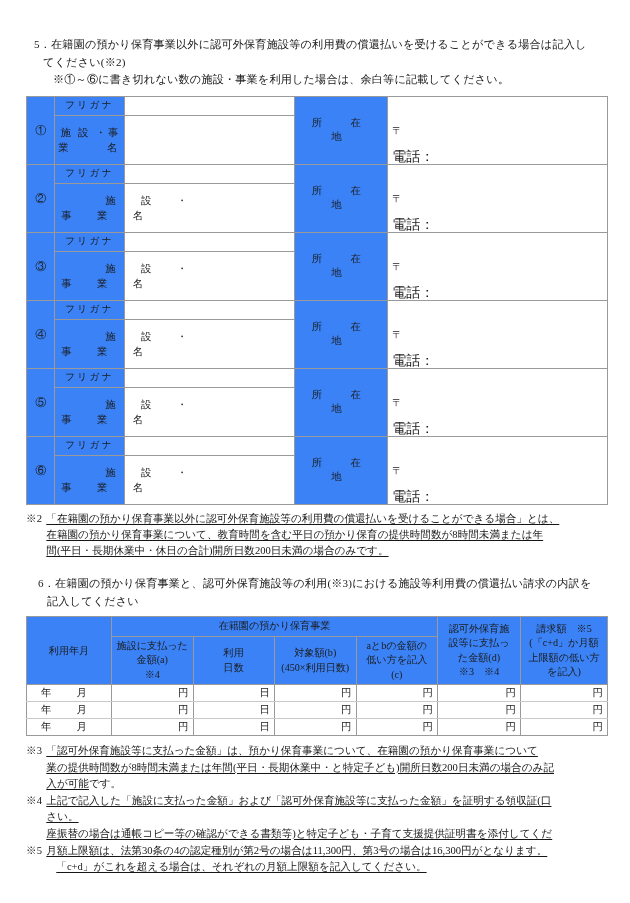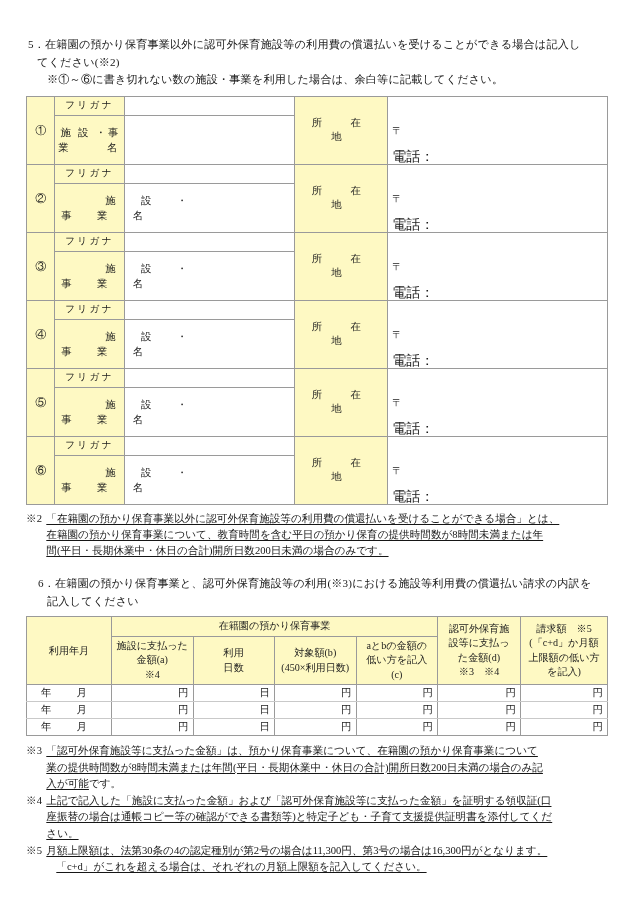--- a/index.html
+++ b/index.html
@@ -30,38 +30,38 @@
     line-height: 17.5px;
     letter-spacing: .2px;
   }
   .sec-head .ln {
     display: block;
     white-space: nowrap;
   }
   .sec-head .ln.i1 { text-indent: 9px; }
   .sec-head .ln.i2 { text-indent: 19px; }
 
-  #sec5-head { margin: 0 0 7px 2px; }
+  #sec5-head { margin: 0 0 7px 8px; }
   #sec6-head { margin: 16px 0 6px 12px; }
 
   
   table.grid {
     border-collapse: collapse;
     table-layout: fixed;
     width: 582px;
     font-size: 10.5px;
     color: #1b1b1b;
   }
   table.grid td, table.grid th {
     border: 1px solid #9a9a9a;
     padding: 0;
     font-weight: normal;
     vertical-align: middle;
   }
-  .shade { background: #fef9c3; }
+  .shade { background: #3b82f6; }
 
   
   #facility-table { width: 582px; }
   #facility-table td { height: 18px; }
 
   td.num-cell {
     width: 25px;
     text-align: center;
     font-size: 11px;
   }
@@ -398,31 +398,31 @@
         <td class="data">円</td>
         <td class="data">円</td>
       </tr>
     </tbody>
   </table>
 
   <div class="note" id="note3">
     <span class="marker">※3</span>
     <span class="body">
       <span class="ln u">「認可外保育施設等に支払った金額」は、預かり保育事業について、在籍園の預かり保育事業について</span>
-      <span class="ln u">業の提供時間数が8時間未満または年間(平日・長期休業中・休日の合計)開所日数200日未満の場合のみ記</span>
+      <span class="ln u">業の提供時間数が8時間未満または年間(平日・長期休業中・と特定子ども)開所日数200日未満の場合のみ記</span>
       <span class="ln"><span class="u">入が可能</span><span>です。</span></span>
     </span>
   </div>
 
   <div class="note" id="note4">
     <span class="marker">※4</span>
     <span class="body">
       <span class="ln u">上記で記入した「施設に支払った金額」および「認可外保育施設等に支払った金額」を証明する領収証(口</span>
+      <span class="ln u">さい。</span>
       <span class="ln u">座振替の場合は通帳コピー等の確認ができる書類等)と特定子ども・子育て支援提供証明書を添付してくだ</span>
-      <span class="ln u">さい。</span>
     </span>
   </div>
 
   <div class="note" id="note5">
     <span class="marker">※5</span>
     <span class="body">
       <span class="ln u">月額上限額は、法第30条の4の認定種別が第2号の場合は11,300円、第3号の場合は16,300円がとなります。</span>
       <span class="ln u i1">「c+d」がこれを超える場合は、それぞれの月額上限額を記入してください。</span>
     </span>
   </div>

